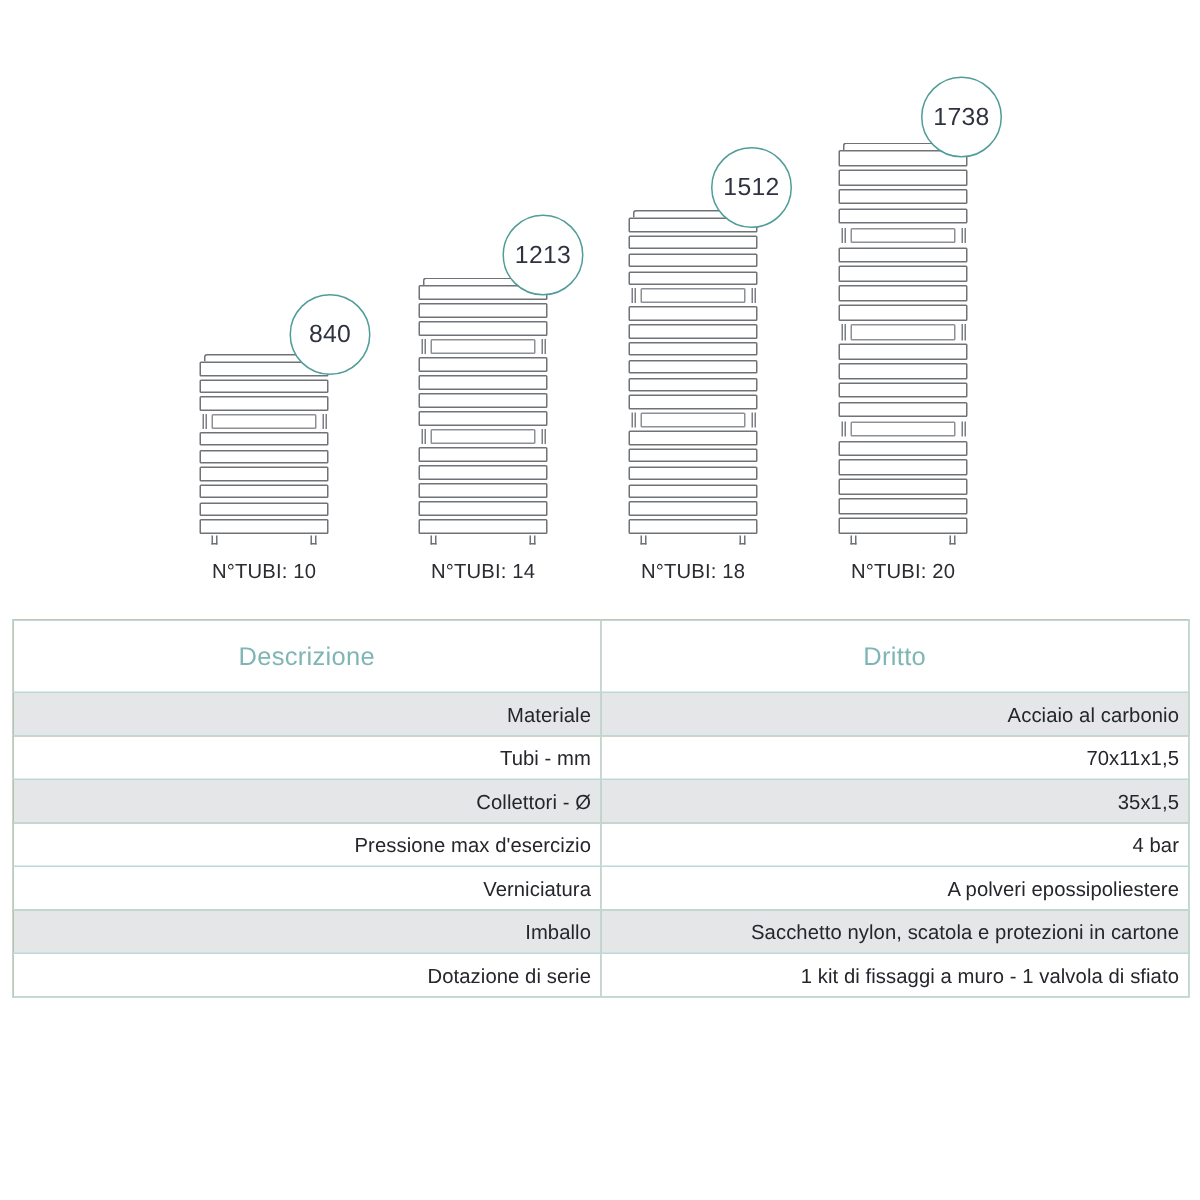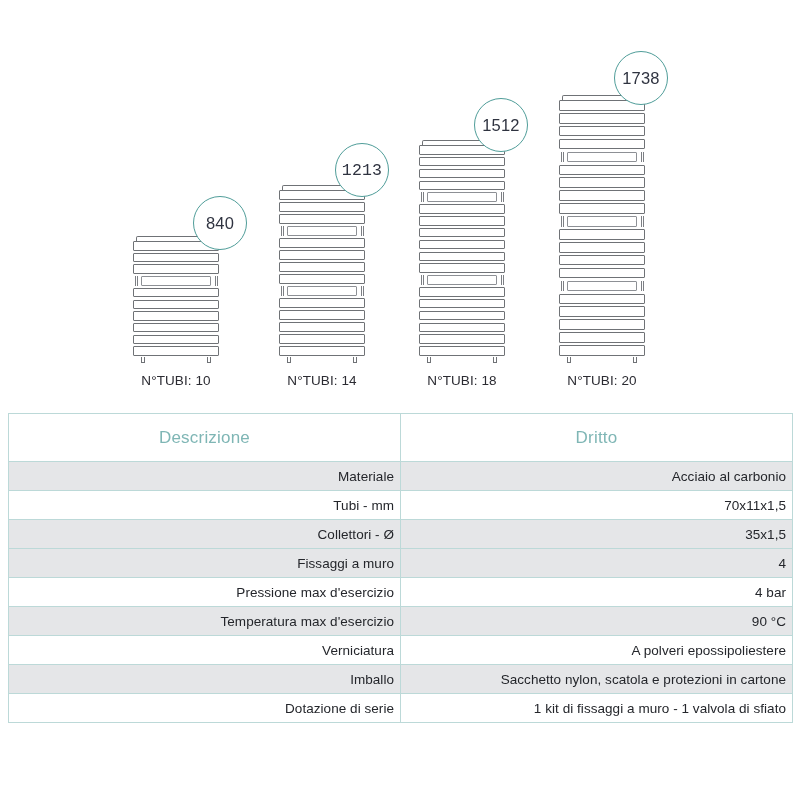--- a/index.html
+++ b/index.html
@@ -211,21 +211,21 @@
           <div class="post" style="left: 1.5px; top: 101px; height: 9.8px;"></div>
           <div class="post" style="left: 81.5px; top: 101px; height: 9.8px;"></div>
           <div class="tube" style="top: 113px; height: 9.8px; left: 0px; width: 86px;"></div>
           <div class="tube" style="top: 125px; height: 9.8px; left: 0px; width: 86px;"></div>
           <div class="tube" style="top: 137px; height: 9.8px; left: 0px; width: 86px;"></div>
           <div class="tube" style="top: 149px; height: 9.8px; left: 0px; width: 86px;"></div>
           <div class="tube" style="top: 161px; height: 9.8px; left: 0px; width: 86px;"></div>
           <div class="foot" style="left: 8px;"></div>
           <div class="foot" style="left: 74px;"></div>
         </div>
-      <div class="badge" style="left:56px; top:-42px;font-family:Liberation Mono, monospace;">1213</div>
+      <div class="badge" style="left:56px; top:-42px;">1213</div>
       <div class="rad-label">N°TUBI: 14</div>
     </div>
 
     <div class="rad-group" style="left:419px; width:86px;">
       <div class="radiator" id="body-2" style="width:86px; height:218px;">
           <div class="top-cap" style="width: 80px; left: 3px;"></div>
           <div class="tube" style="top: 5px; height: 9.63px; left: 0px; width: 86px;"></div>
           <div class="tube" style="top: 16.83px; height: 9.63px; left: 0px; width: 86px;"></div>
           <div class="tube" style="top: 28.67px; height: 9.63px; left: 0px; width: 86px;"></div>
           <div class="tube" style="top: 40.5px; height: 9.63px; left: 0px; width: 86px;"></div>
@@ -310,32 +310,24 @@
             <td>Acciaio al carbonio</td>
           </tr>
           <tr class="plain">
             <td>Tubi - mm</td>
             <td>70x11x1,5</td>
           </tr>
           <tr class="shade">
             <td>Collettori - Ø</td>
             <td>35x1,5</td>
           </tr>
-          <tr class="shade">
-            <td>Fissaggi a muro</td>
-            <td>4</td>
-          </tr>
           <tr class="plain">
             <td>Pressione max d'esercizio</td>
             <td>4 bar</td>
           </tr>
-          <tr class="shade">
-            <td>Temperatura max d'esercizio</td>
-            <td>90 °C</td>
-          </tr>
           <tr class="plain">
             <td>Verniciatura</td>
             <td>A polveri epossipoliestere</td>
           </tr>
           <tr class="shade">
             <td>Imballo</td>
             <td>Sacchetto nylon, scatola e protezioni in cartone</td>
           </tr>
           <tr class="plain">
             <td>Dotazione di serie</td>

